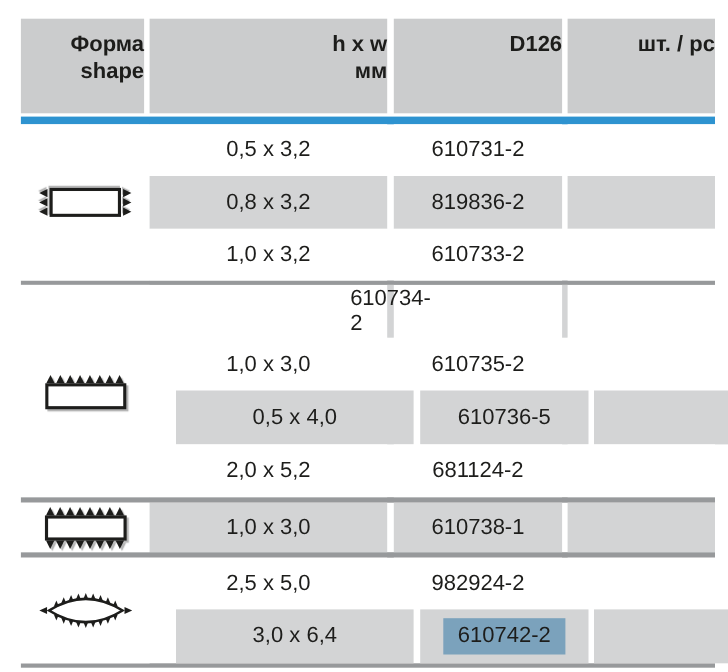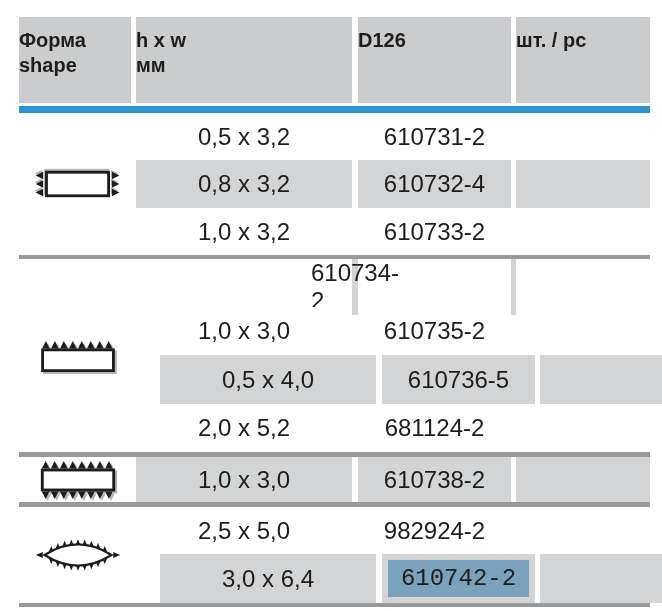--- a/index.html
+++ b/index.html
@@ -11,46 +11,46 @@
     font-family: "Liberation Sans", sans-serif;
     color: var(--text, #1d1d1b);
     overflow: hidden;
   }
   .tbl { position: absolute; left: 19px; top: 17px; width: 631px; }
 
   
   .hdr { display: grid; grid-template-columns: 112px 5px 216px 6px 153px 5px 134px; height: 86px; }
   .hcell {
     background: var(--header-bg, #cbcccd);
-    text-align: left;
+    text-align: right;
     padding-top: 11px;
     font-weight: 700;
     font-size: 20px;
     line-height: 25px;
   }
   .accent { height: 7px; background: var(--accent-blue, #2e93d0); margin-top: 3px; }
 
   
   .group { display: flex; }
   .shape-cell { width: 117px; display: flex; align-items: center; justify-content: center; background: #fff; }
   .rows { width: 514px; }
   .row { display: grid; grid-template-columns: 216px 6px 153px 5px 134px; height: 48px; }
   .h45 { height: 45px; } .h47 { height: 47px; } .h49 { height: 49px; padding-left: 24px; }
   .cell {
     height: 100%;
     display: flex; align-items: center; justify-content: center;
-    font-size: 24px; font-weight: 400;
+    font-size: 20px; font-weight: 400;
     background: #fff;
   }
   .row.shaded .cell { background: var(--band-bg, #d3d4d5); }
   .divider { height: 4px; background: var(--divider, #97999b); }
   .divider.thick { height: 5px; }
 
   
-  .sel { background: var(--selection, #7ba2bc); padding: 5px 13px; font-family: Liberation Mono, monospace; }
+  .sel { background: var(--selection, #7ba2bc); padding: 5px 13px; }
 
   
   .icon svg { display: block; }
   .shadow-up { filter: drop-shadow(-1px -2px 0 #b6b6b6); }
   .shadow-dr { filter: drop-shadow(2px 2px 0 #b6b6b6); }
 </style>
 </head>
 <body>
 
 <div class="page">
@@ -96,21 +96,21 @@
         <div class="row h47">
           <div class="cell">0,5 x 3,2</div>
             <div></div>
           <div class="cell">610731-2</div>
             <div></div>
           <div class="cell"></div>
         </div>
         <div class="row shaded">
           <div class="cell">0,8 x 3,2</div>
             <div></div>
-          <div class="cell">610732-4</div>
+          <div class="cell">819836-2</div>
             <div></div>
           <div class="cell"></div>
         </div>
         <div class="row h47">
           <div class="cell">1,0 x 3,2</div>
             <div></div>
           <div class="cell">610733-2</div>
             <div></div>
           <div class="cell"></div>
         </div>
@@ -187,21 +187,21 @@
             <polygon points="51.5,34 59.5,34 55.5,42" fill="#1d1d1b"></polygon>
             <polygon points="61,34 69,34 65,42" fill="#1d1d1b"></polygon>
             <polygon points="70.5,34 78.5,34 74.5,42" fill="#1d1d1b"></polygon>
           </svg>
         </span>
       </div>
       <div class="rows">
         <div class="row shaded h45">
           <div class="cell">1,0 x 3,0</div>
             <div></div>
-          <div class="cell">610738-2</div>
+          <div class="cell">610738-1</div>
             <div></div>
           <div class="cell"></div>
         </div>
       </div>
     </div>
     <div class="divider thick"></div>
 
     <div class="group">
       <div class="shape-cell">
         <span class="icon">

